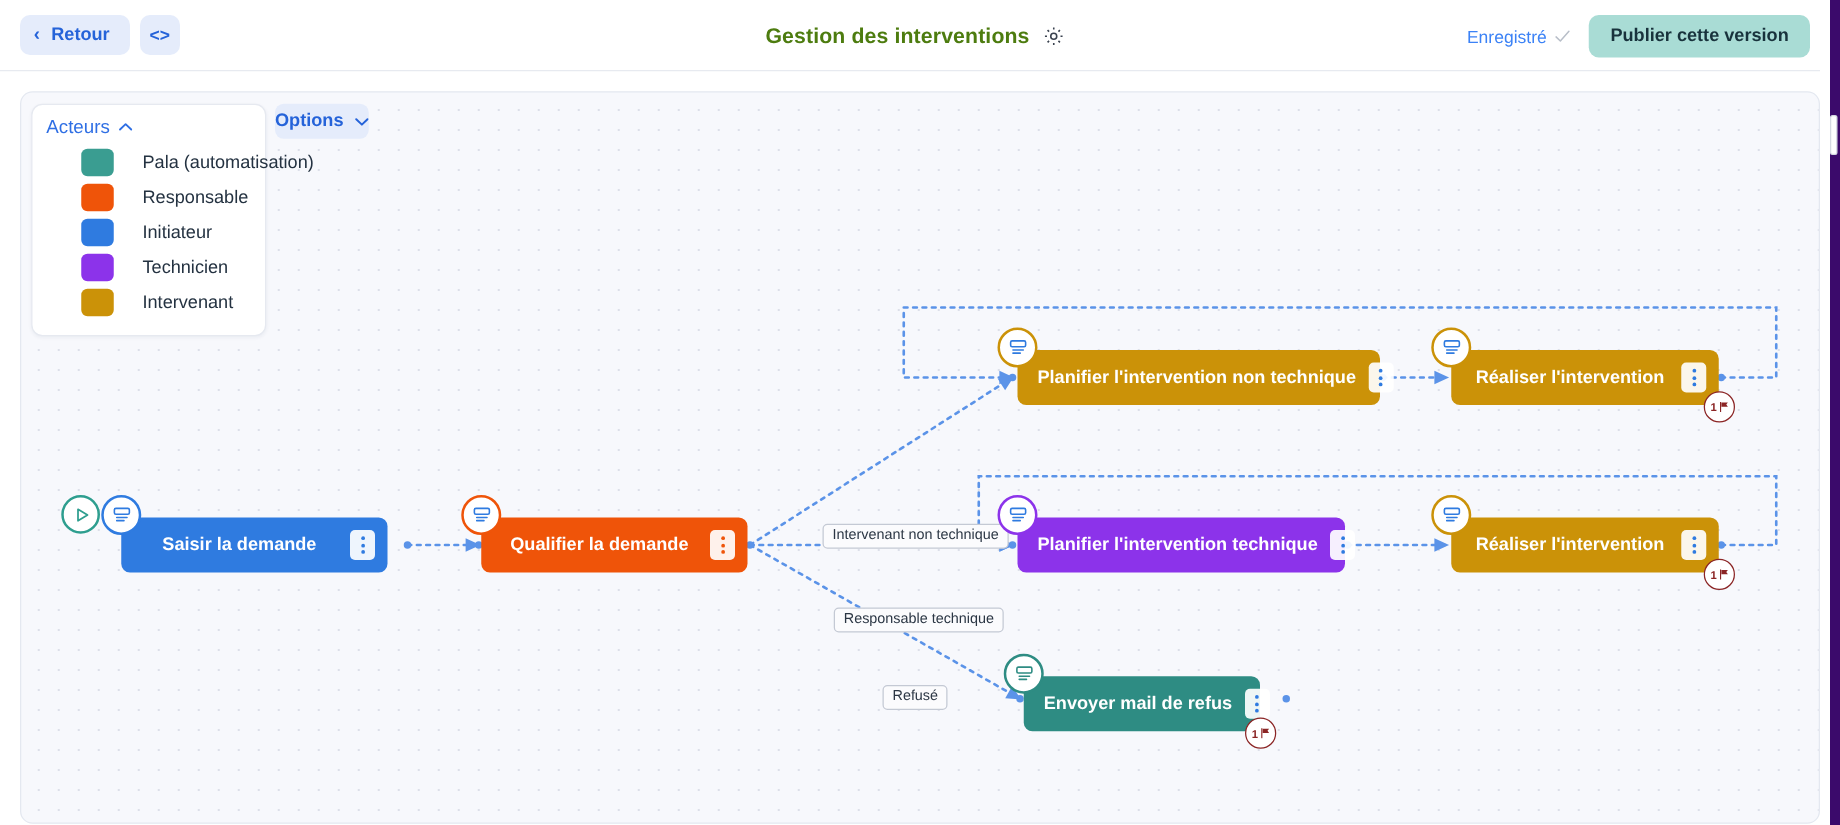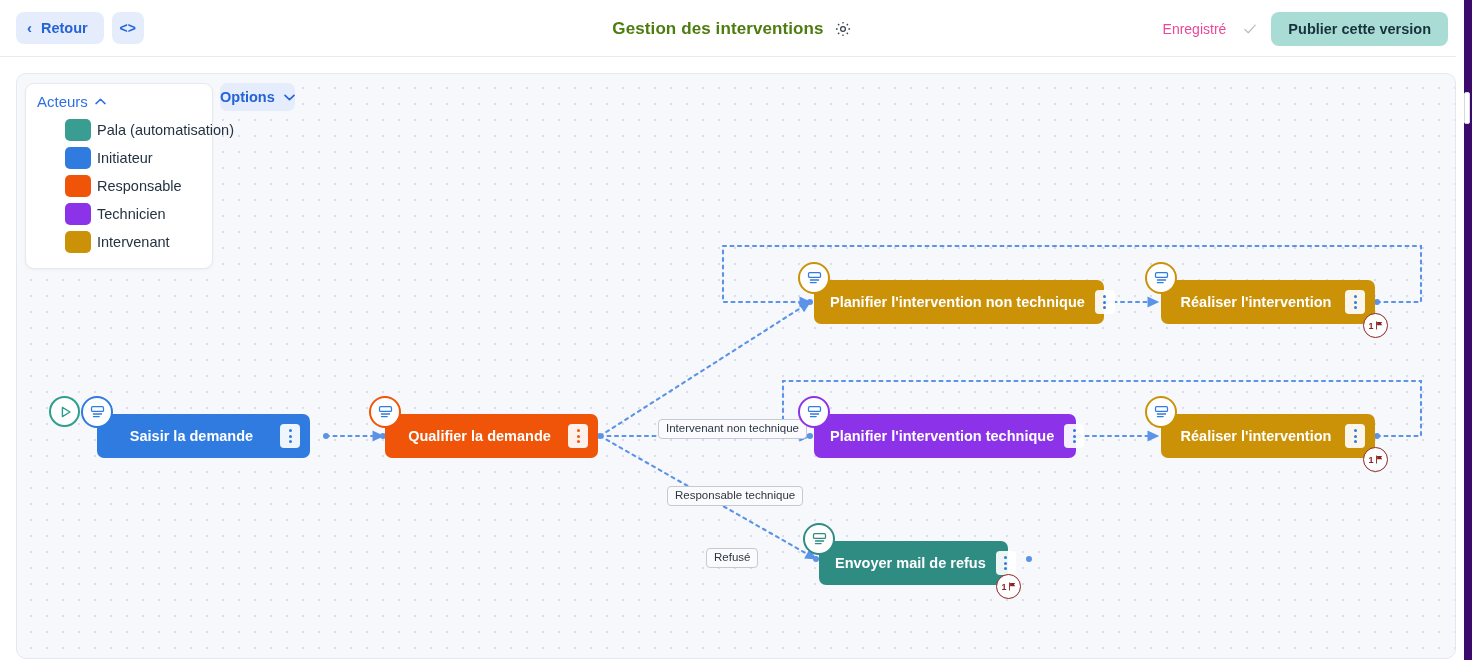--- a/index.html
+++ b/index.html
@@ -53,22 +53,22 @@
     color: #4d7c0f; font-size: 17px; font-weight: bold;
     letter-spacing: .1px;
   }
   .gear-icon { width: 18px; height: 18px; pointer-events: auto; cursor: pointer; display:block; }
 
   .hdr-right {
     position: absolute; right: 16px; top: 0; height: 57px;
     display: flex; align-items: center; gap: 14px;
   }
   .saved-state {
-    display: flex; align-items: center; gap: 17px;
-    color: #ec4899; font-size: 14px;
+    display: flex; align-items: center; gap: 6px;
+    color: #3b82f6; font-size: 14px;
   }
   .check-icon { width: 14px; height: 12px; display:block; }
   .btn-publish {
     height: 34px; padding: 0 17px;
     display: flex; align-items: center;
     background: #a9dcd5; color: #18323c;
     border-radius: 8px; font-size: 14.5px; font-weight: bold;
     cursor: pointer; white-space: nowrap;
   }
 
@@ -113,21 +113,21 @@
     padding: 9px 11px 12px 11px;
     box-shadow: 0 1px 3px rgba(24,40,80,.05);
   }
   .legend-head {
     display: flex; align-items: center; gap: 7px;
     color: #2f6fe4; font-size: 15px;
     margin-bottom: 6px; cursor: pointer;
   }
   .legend-caret { display:block; }
   .legend-item {
-    display: flex; align-items: center; gap: 6px;
+    display: flex; align-items: center; gap: 23px;
     height: 28px;
     padding-left: 28px;
   }
   .legend-swatch {
     width: 26px; height: 22px; border-radius: 5px; flex: none;
   }
   .legend-label { color: #243241; font-size: 14.5px; white-space: nowrap;}
 
   
   .btn-options {
@@ -286,26 +286,26 @@
             <path d="M1 5.6 5.5 1.3 10 5.6"></path>
           </svg>
         </span>
       </div>
       <div>
         <div class="legend-item">
           <span class="legend-swatch" style="background:#3a9d91"></span>
           <span class="legend-label">Pala (automatisation)</span>
         </div>
         <div class="legend-item">
+          <span class="legend-swatch" style="background:#ef5409"></span>
+          <span class="legend-label">Responsable</span>
+        </div>
+        <div class="legend-item">
           <span class="legend-swatch" style="background:#2f7be0"></span>
           <span class="legend-label">Initiateur</span>
-        </div>
-        <div class="legend-item">
-          <span class="legend-swatch" style="background:#ef5409"></span>
-          <span class="legend-label">Responsable</span>
         </div>
         <div class="legend-item">
           <span class="legend-swatch" style="background:#8c33ea"></span>
           <span class="legend-label">Technicien</span>
         </div>
         <div class="legend-item">
           <span class="legend-swatch" style="background:#cb9208"></span>
           <span class="legend-label">Intervenant</span>
         </div>
       </div>

